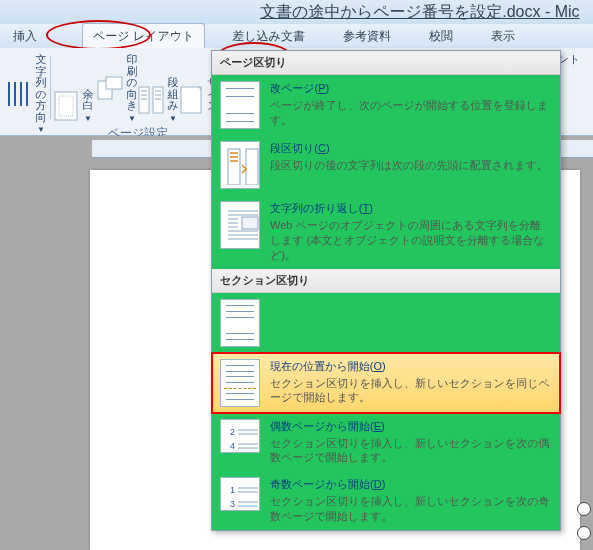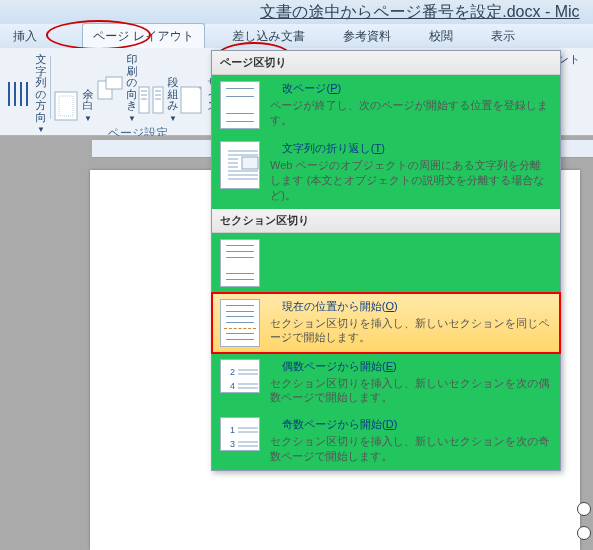--- a/index.html
+++ b/index.html
@@ -39,21 +39,21 @@
 .page { position:absolute; top:34px; left:90px; width:490px; height:380px; background:#fff; box-shadow:0 0 3px rgba(0,0,0,.3); }
 
 
 .menu { position:absolute; left:211px; top:50px; width:350px; background:#22c55e; border:1px solid #8a9bb3; box-shadow:2px 2px 6px rgba(0,0,0,.3); font-size:11px; z-index:10; }
 .menu .hdr { background:linear-gradient(to bottom,#f2f2f2,#e6e6e6); padding:4px 8px; font-weight:bold; color:#333; border-bottom:1px solid #ccc; }
 .menu .item { display:flex; padding:6px 8px; gap:10px; position:relative; }
 .menu .item.hl { background:linear-gradient(to bottom,#ffe9a8,#ffd66a); border:1px solid #f0a22f; margin:-1px;justify-content:center; }
 .menu .item .thumb { width:40px; height:48px; border:1px solid #9eb2c8; background:#fff; flex:none; display:flex; flex-direction:column; justify-content:space-around; padding:3px; }
 .menu .item .thumb.small { height:34px; }
 .menu .item .txts { flex:1; }
-.menu .item .title { color:#0b3a82; margin-bottom:2px;margin-left:12px; }
+.menu .item .title { color:#0b3a82; margin-bottom:2px; }
 .menu .item .title .mn { text-decoration:underline; }
 .menu .item .desc { color:#555; line-height:1.35; }
 .redbox { position:absolute; inset:-1px; border:2px solid #e00; pointer-events:none; }
 .tline { height:1px; background:#7a98b8; margin:0 2px; }
 
 
 .dots { position:absolute; right:2px; top:366px; display:flex; flex-direction:column; gap:10px; }
 .dots span { width:14px; height:14px; border:1.3px solid #444; border-radius:50%; display:block; background:#fff; }
 
 
@@ -225,20 +225,33 @@
         <div style="height:4px"></div>
         <div class="tline"></div>
         <div class="tline"></div>
       </div>
     <div class="txts">
       <div class="title"><span>改ページ</span>(<span class="mn">P</span>)</div>
       <div class="desc">ページが終了し、次のページが開始する位置を登録します。</div>
     </div>
   </div>
 
+  <div class="item">
+    <div class="thumb">
+      <svg width="38" height="44">
+          <rect x="4" y="4" width="12" height="36" fill="none" stroke="#8aa8c4"></rect>
+          <rect x="22" y="4" width="12" height="36" fill="none" stroke="#8aa8c4"></rect>
+          <path d="M6 8h8M6 12h8M6 16h8M18 20l4 4-4 4" stroke="#d68a1f" fill="none" stroke-width="1.5"></path>
+        </svg>
+    </div>
+    <div class="txts">
+      <div class="title"><span>段区切り</span>(<span class="mn">C</span>)</div>
+      <div class="desc">段区切りの後の文字列は次の段の先頭に配置されます。</div>
+    </div>
+  </div>
 
   <div class="item">
     <div class="thumb">
       <svg width="38" height="44">
           <path d="M4 6h30M4 10h30M4 14h10M4 18h10M4 22h10M4 26h30M4 30h30M4 34h30" stroke="#8aa8c4"></path>
           <rect x="18" y="12" width="16" height="12" fill="#eef4fa" stroke="#8aa8c4"></rect>
         </svg>
     </div>
     <div class="txts">
       <div class="title"><span>文字列の折り返し</span>(<span class="mn">T</span>)</div>

